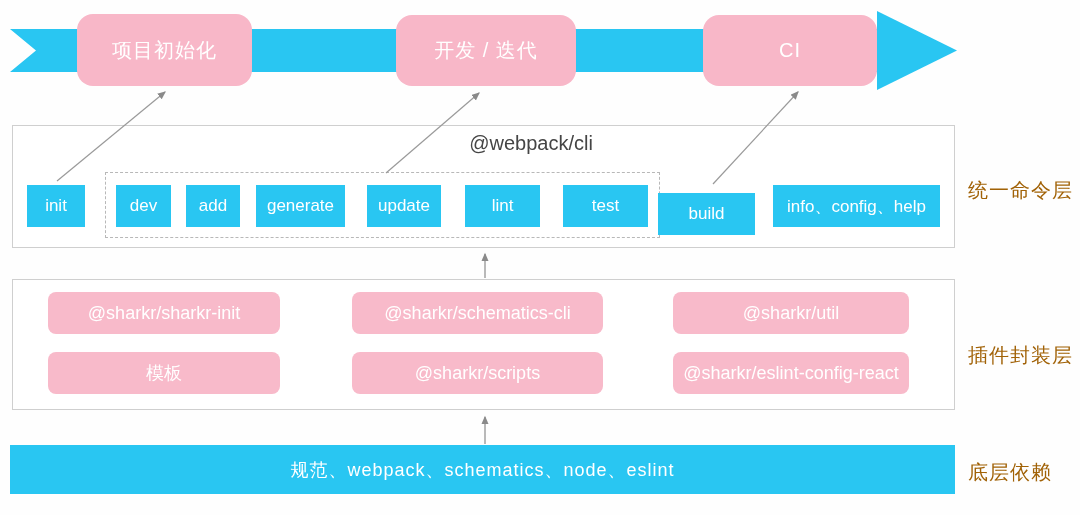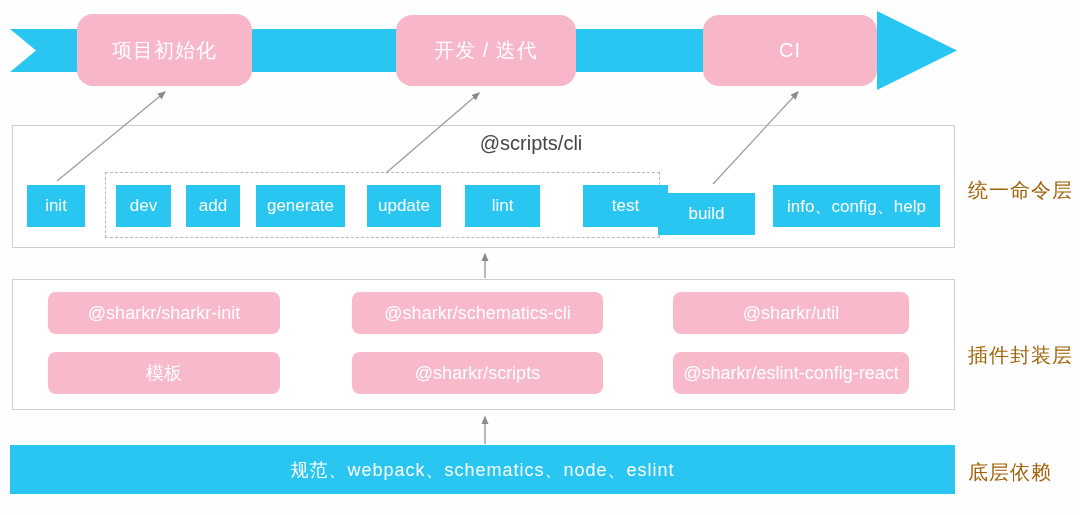--- a/index.html
+++ b/index.html
@@ -66,21 +66,21 @@
     color: #ffffff;
     font-size: 17px;
     display: flex; align-items: center; justify-content: center;
   }
   .cmd-init     { left: 27px;  width: 58px; }
   .cmd-dev      { left: 116px; width: 55px; }
   .cmd-add      { left: 186px; width: 54px; }
   .cmd-generate { left: 256px; width: 89px; }
   .cmd-update   { left: 367px; width: 74px; }
   .cmd-lint     { left: 465px; width: 75px; }
-  .cmd-test     { left: 563px; width: 85px; margin-left: 20px; }
+  .cmd-test     { left: 563px; width: 85px; }
   .cmd-build    { left: 658px; width: 97px; margin-top: 8px; }
   .cmd-info     { left: 773px; width: 167px; }
 
   .layer-label {
     left: 968px; width: 110px;
     color: #a16207;
     font-size: 20px;
     letter-spacing: 1px;
     white-space: nowrap;
   }
@@ -134,21 +134,21 @@
     <span>项目初始化</span>
   </div>
   <div class="abs stage-box stage-2">
     <span>开发 / 迭代</span>
   </div>
   <div class="abs stage-box stage-3">
     <span>CI</span>
   </div>
 
   <div class="abs layer-box box-cli"></div>
-  <div class="abs cli-title">@scripts/cli</div>
+  <div class="abs cli-title">@webpack/cli</div>
   <div class="abs dashed-group"></div>
 
   <div class="abs cmd-btn cmd-init">init</div>
   <div class="abs cmd-btn cmd-dev">dev</div>
   <div class="abs cmd-btn cmd-add">add</div>
   <div class="abs cmd-btn cmd-generate">generate</div>
   <div class="abs cmd-btn cmd-update">update</div>
   <div class="abs cmd-btn cmd-lint">lint</div>
   <div class="abs cmd-btn cmd-test">test</div>
   <div class="abs cmd-btn cmd-build">build</div>

